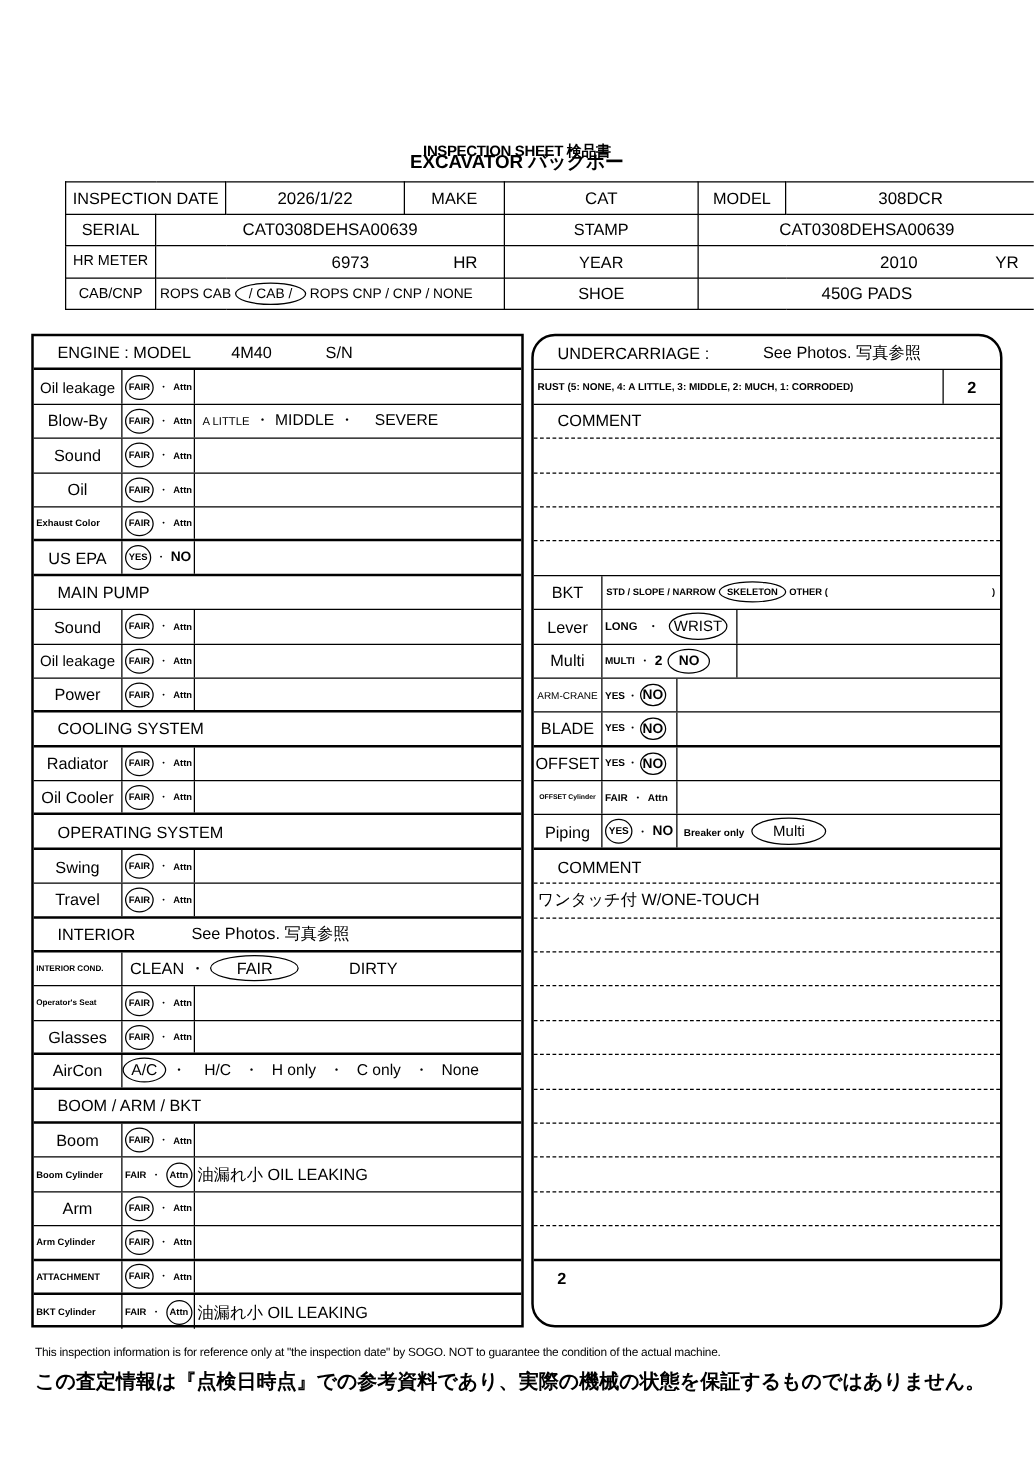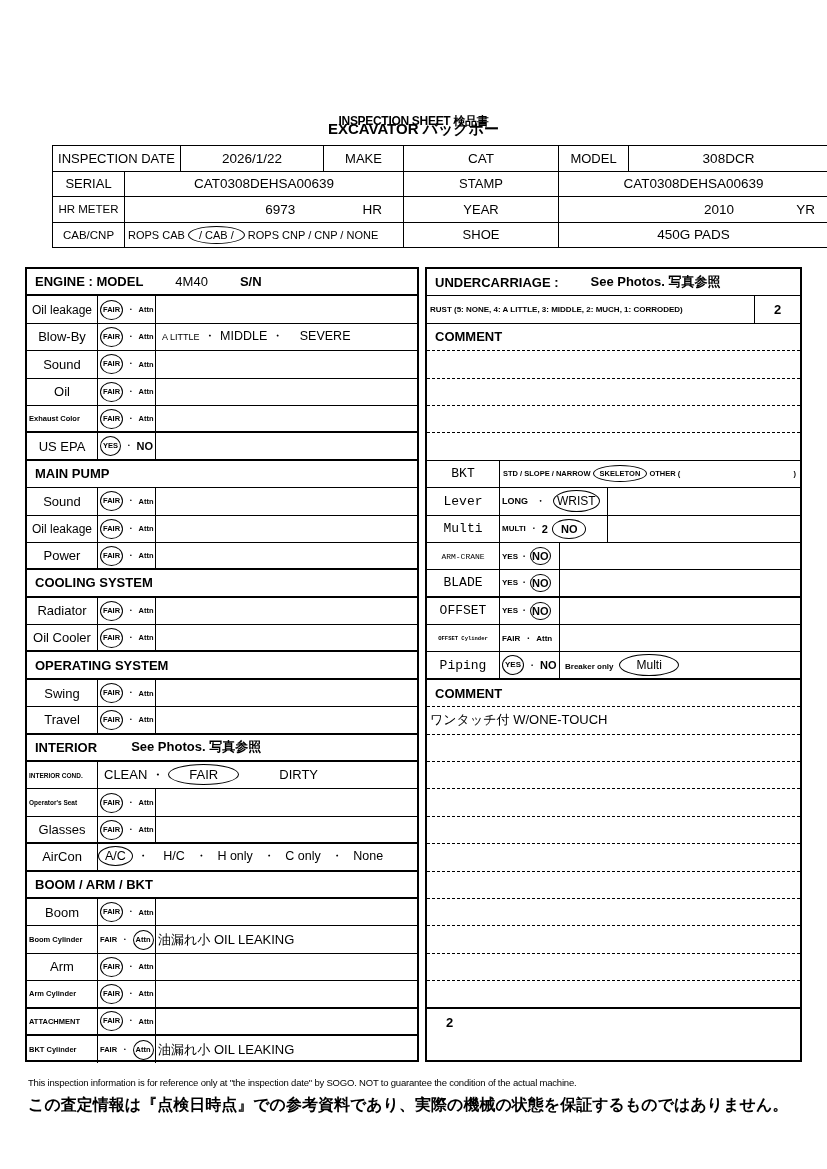--- a/index.html
+++ b/index.html
@@ -10,35 +10,35 @@
 
   table { border-collapse: collapse; table-layout: fixed; }
   td { border: 1.5px solid #000; padding: 0 3px; white-space: nowrap; overflow: hidden; font-size: 13px; height: 25px; }
   #top-table { position: absolute; left: 32px; top: 145px; width: 776px; border: 1px solid #84cc16; margin-left: 20px; }
   #top-table td { height: 24.5px; text-align: center; font-size: 13.5px; }
   #top-table td.lbl { font-size: 13px; }
   #top-table td.small { font-size: 11.5px; }
 
   .panel { position: absolute; top: 267px; border: 2.5px solid #000; box-sizing: border-box; }
   #left-panel { left: 25px; width: 394px; height: 795px; }
-  #right-panel { left: 425px; width: 377px; height: 795px; }
+  #right-panel { left: 425px; width: 377px; height: 795px; border-radius: 19px; }
   .row { height: 27.4px; box-sizing: border-box; border-bottom: 1.5px solid #000; display: flex; align-items: center; position: relative; }
   .row:last-child { border-bottom: none; }
   .row.thick { border-bottom: 2.5px solid #000; }
   .row.dash { border-bottom: 1.5px dashed #000; }
-  .sect { font-weight: bold; font-size: 13px; padding-left: 8px; }
+  .sect { font-weight: normal; font-size: 13px; padding-left: 19px; }
   .c-label { width: 71px; height: 100%; border-right: 1.5px solid #000; display: flex; align-items: center; justify-content: center; font-size: 13px; box-sizing: border-box; }
   .c-label.xs { font-size: 7.5px; font-weight: bold; justify-content: flex-start; padding-left: 2px; }
   .c-opt { width: 58px; height: 100%; border-right: 1.5px solid #000; display: flex; align-items: center; font-size: 7.5px; font-weight: bold; box-sizing: border-box; padding-left: 2px; }
   .c-rest { flex: 1; padding-left: 6px; font-size: 13px; }
   .circ { display: inline-block; border: 1.5px solid #000; border-radius: 50%; padding: 5px 2px; line-height: 8px; }
   .dot { margin: 0 4px; }
   .oval { border: 1.5px solid #000; border-radius: 50%; padding: 3px 14px; }
 
-  .r-label { width: 73px; height: 100%; border-right: 1.5px solid #000; display: flex; align-items: center; justify-content: center; font-size: 13px; box-sizing: border-box; font-family: Liberation Mono, monospace; }
+  .r-label { width: 55px; height: 100%; border-right: 1.5px solid #000; display: flex; align-items: center; justify-content: center; font-size: 13px; box-sizing: border-box; }
   .r-label.xs { font-size: 7px; font-weight: bold; }
   .r-label.s { font-size: 9px; }
   .r-opt { height: 100%; border-right: 1.5px solid #000; display: flex; align-items: center; font-size: 8px; font-weight: bold; box-sizing: border-box; padding-left: 2px; }
   .rust-text { flex: 1; font-size: 8px; font-weight: bold; padding-left: 3px; height: 100%; display: flex; align-items: center; border-right: 1.5px solid #000; }
   .rust-val { width: 45px; text-align: center; font-weight: bold; font-size: 13px; }
   .cm { font-size: 13px; padding-left: 3px; }
 
   .foot1 { position: absolute; top: 1077px; left: 28px; font-size: 9.5px; letter-spacing: -0.2px; }
   .foot2 { position: absolute; top: 1095px; left: 28px; font-size: 16px; font-weight: bold; }
 </style>

